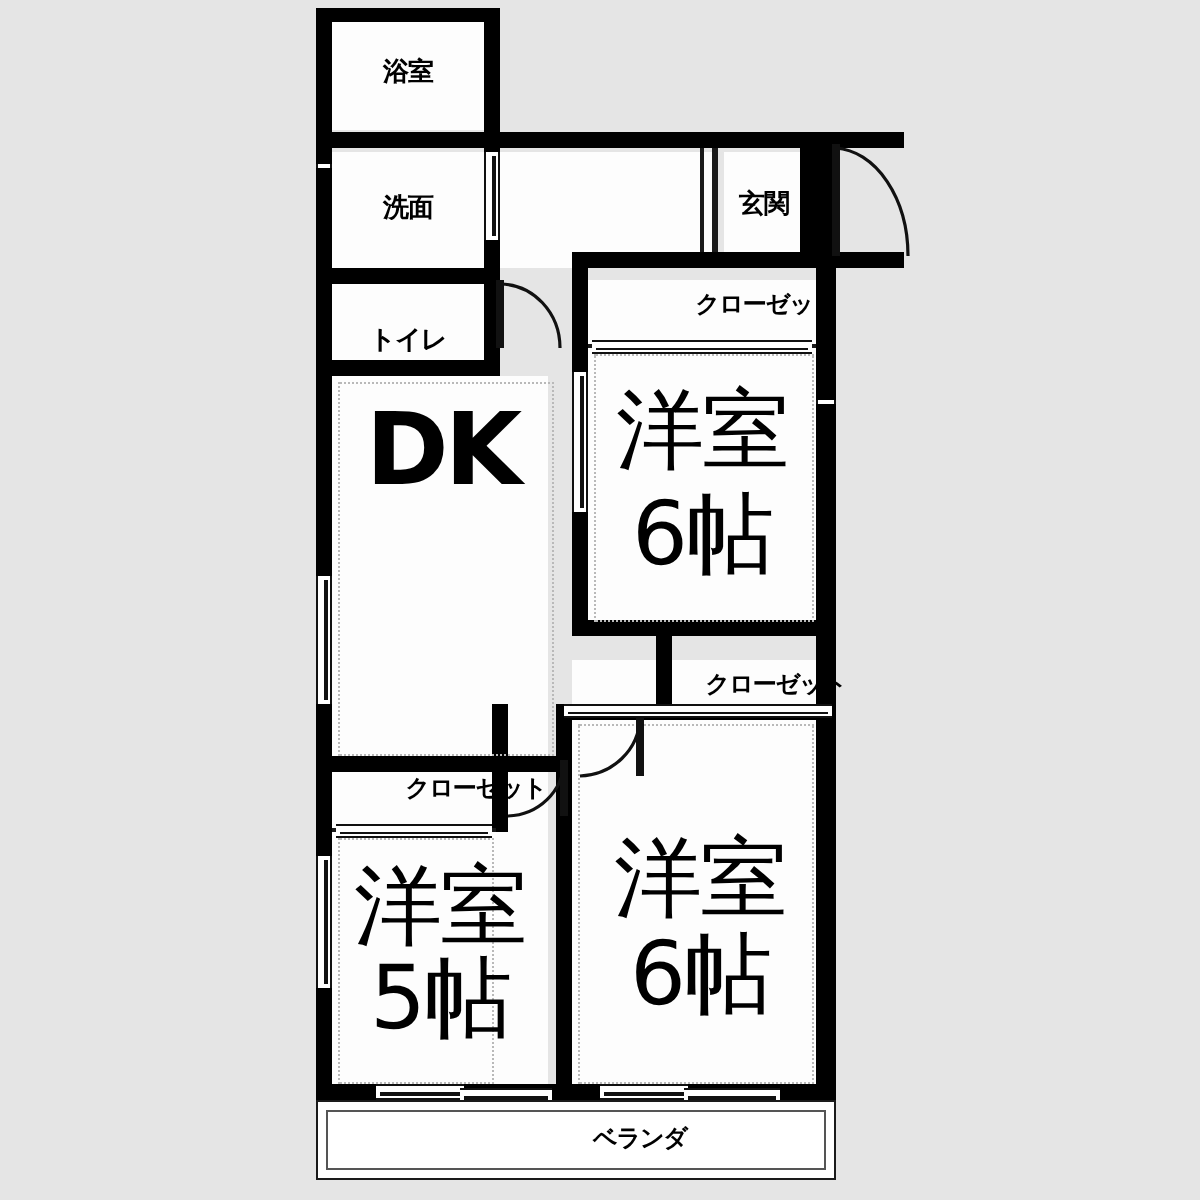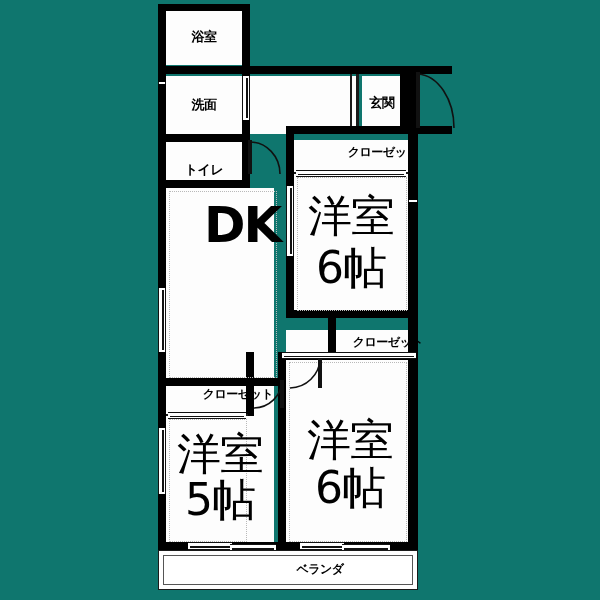--- a/index.html
+++ b/index.html
@@ -7,21 +7,21 @@
     padding: 0;
     background: #ffffff;
   }
   body {
     font-family: "DejaVu Sans", "Liberation Sans", sans-serif;
   }
   #plan {
     position: relative;
     width: 600px;
     height: 600px;
-    background: #0f766e;
+    background: #e5e5e5;
     overflow: hidden;
   }
 
   
   .wall {            
     position: absolute;
     background: #000000;
   }
   .thinwall {        
     position: absolute;
@@ -238,21 +238,21 @@
   <div class="veranda-inner" style="left:163px; top:555px; width:250px; height:30px;"></div>
 
   <div class="label small" style="left:166px; top:30px; width:76px;">浴室</div>
 
   <div class="label small" style="left:166px; top:98px; width:76px;">洗面</div>
 
   <div class="label small" style="left:164px; top:164px; width:80px;font-family:Liberation Mono, monospace;">トイレ</div>
 
   <div class="label small" style="left:360px; top:96px; width:44px;">玄関</div>
 
-  <div class="label huge" style="left:166px; top:200px; width:110px;padding-left:21px;">DK</div>
+  <div class="label huge" style="left:166px; top:200px; width:110px;">DK</div>
 
   <div class="label big" style="left:294px; top:194px; width:114px;">洋室</div>
   <div class="label big" style="left:294px; top:246px; width:114px;">6帖</div>
 
   <div class="label big" style="left:166px; top:432px; width:108px;">洋室</div>
   <div class="label big" style="left:166px; top:478px; width:108px;">5帖</div>
 
   <div class="label big" style="left:292px; top:418px; width:116px;">洋室</div>
   <div class="label big" style="left:292px; top:466px; width:116px;">6帖</div>
 

